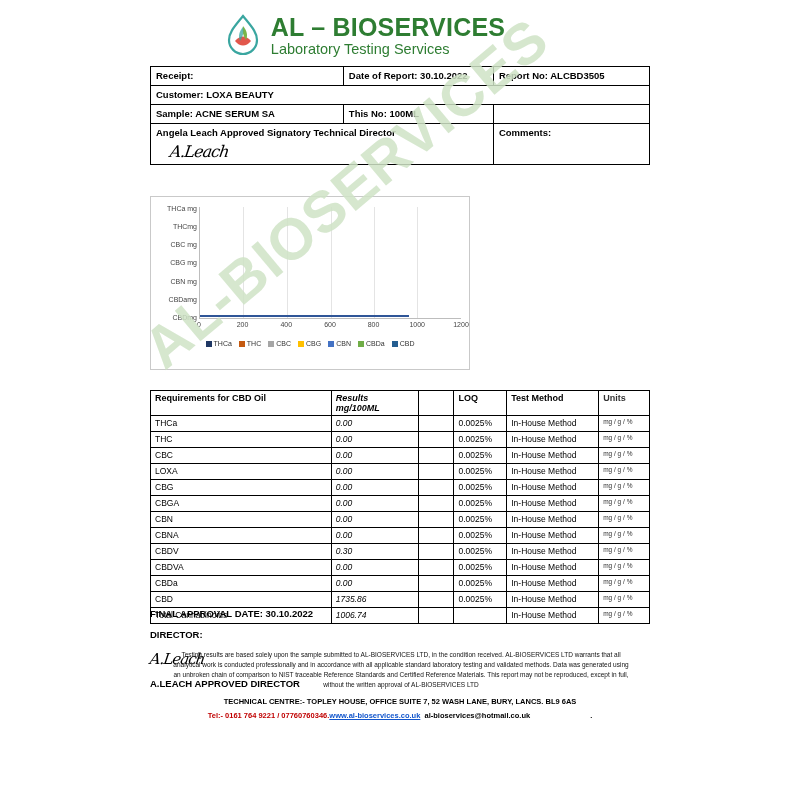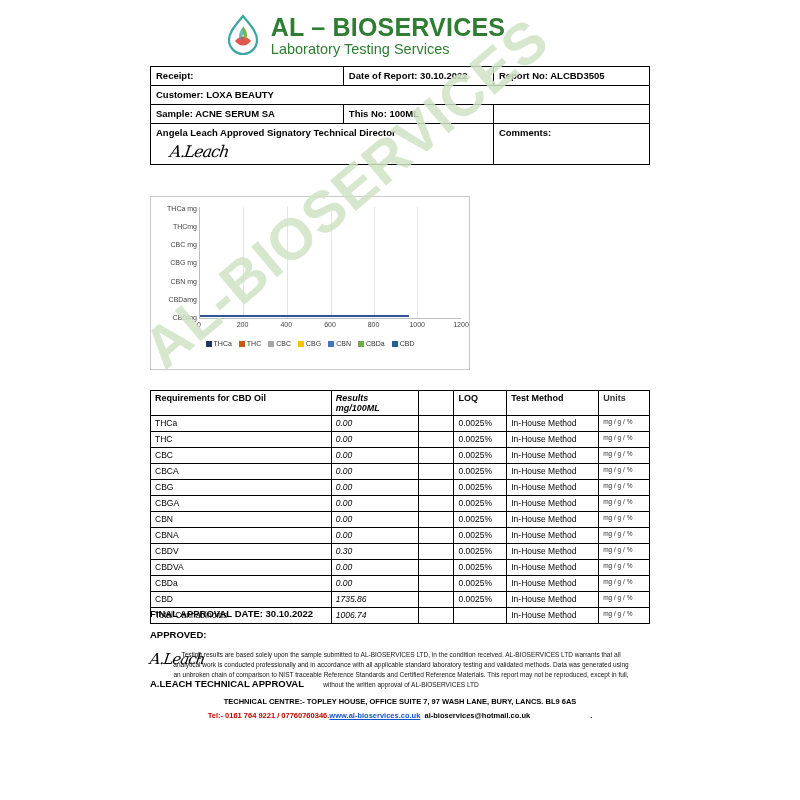--- a/index.html
+++ b/index.html
@@ -417,21 +417,21 @@
         </tr>
         <tr>
           <td class="c-name">CBC</td>
           <td class="c-res">0.00</td>
           <td class="c-blank"></td>
           <td class="c-loq">0.0025%</td>
           <td class="c-meth">In-House Method</td>
           <td class="c-units units-cell">mg / g / %</td>
         </tr>
         <tr>
-          <td class="c-name">CBCA</td>
+          <td class="c-name">LOXA</td>
           <td class="c-res">0.00</td>
           <td class="c-blank"></td>
           <td class="c-loq">0.0025%</td>
           <td class="c-meth">In-House Method</td>
           <td class="c-units units-cell">mg / g / %</td>
         </tr>
         <tr>
           <td class="c-name">CBG</td>
           <td class="c-res">0.00</td>
           <td class="c-blank"></td>
@@ -501,27 +501,27 @@
           <td class="c-blank"></td>
           <td class="c-loq"></td>
           <td class="c-meth">In-House Method</td>
           <td class="c-units units-cell">mg / g / %</td>
         </tr>
       </tbody>
   </table>
 
   <div class="approval">
     <span>FINAL APPROVAL DATE: 30.10.2022</span>
-    <span>APPROVED:</span>
+    <span>DIRECTOR:</span>
     <span class="sig2">A.Leach</span>
-    <span>A.LEACH TECHNICAL APPROVAL</span>
+    <span>A.LEACH APPROVED DIRECTOR</span>
   </div>
 
   <div class="disclaimer">Testing results are based solely upon the sample submitted to AL-BIOSERVICES LTD, in the condition received.  AL-BIOSERVICES LTD warrants that all analytical work is conducted professionally and in accordance with all applicable standard laboratory testing and validated methods. Data was generated using an unbroken chain of comparison to NIST traceable Reference Standards and Certified Reference Materials.  This report may not be reproduced, except in full, without the written approval of AL-BIOSERVICES LTD</div>
 
   <div class="footer">
-    <div>TECHNICAL CENTRE:- TOPLEY HOUSE, OFFICE SUITE 7, 97 WASH LANE, BURY, LANCS. BL9 6AS</div>
+    <div>TECHNICAL CENTRE:- TOPLEY HOUSE, OFFICE SUITE 7, 52 WASH LANE, BURY, LANCS. BL9 6AS</div>
     <div class="line2">
       <span class="tel-red">Tel:- 0161 764 9221 / 07760760346.</span><span class="link">www.al-bioservices.co.uk</span><span>&nbsp;&nbsp;</span><span class="mail">al-bioservices@hotmail.co.uk</span><span class="dot">.</span>
     </div>
   </div>
 
 </div>
 
 </body></html>

